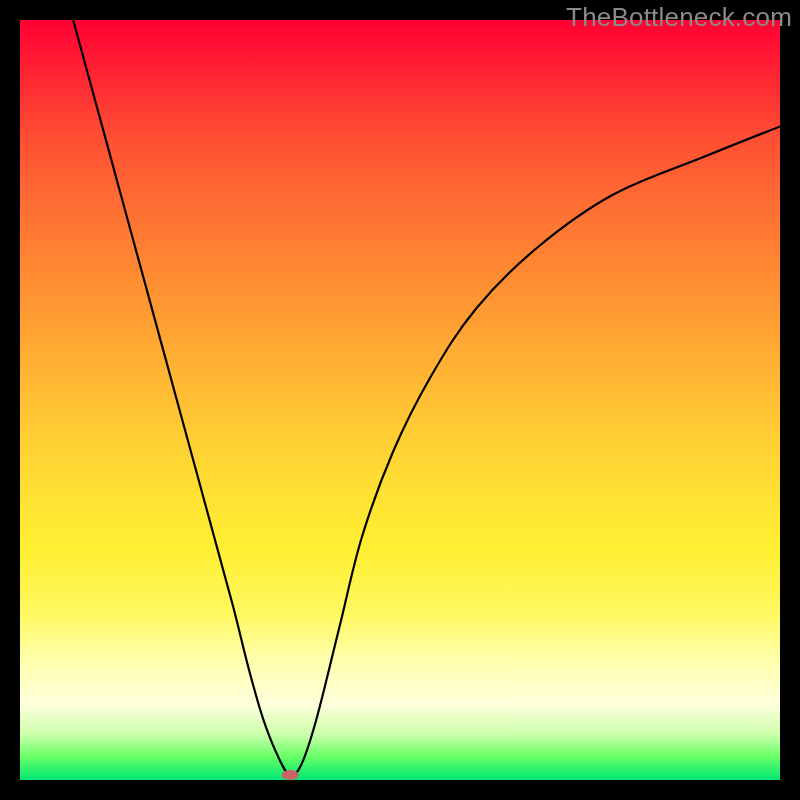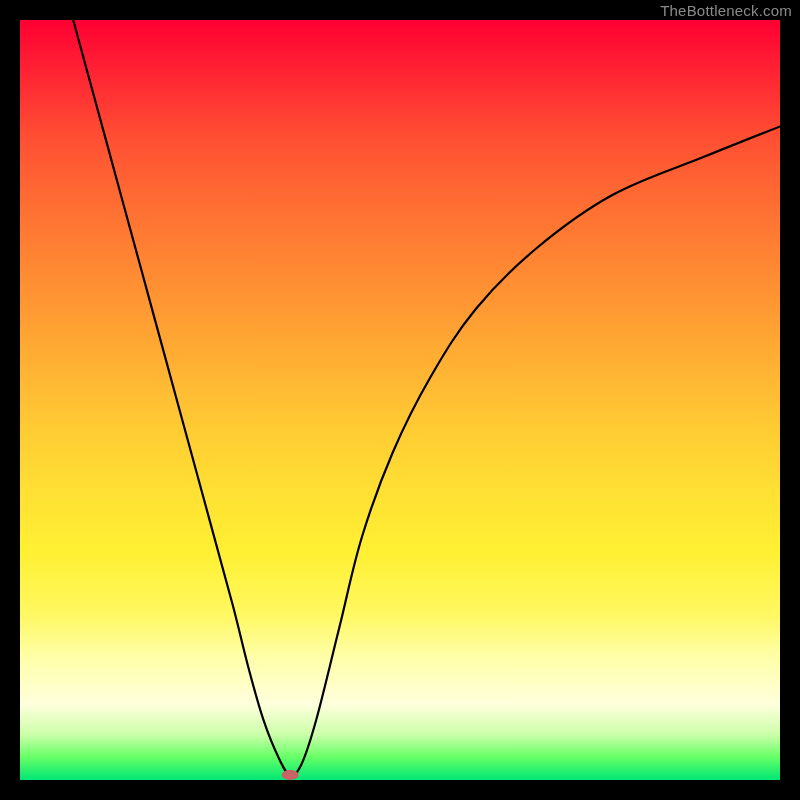--- a/index.html
+++ b/index.html
@@ -34,21 +34,21 @@
       #ccffaa 94%,
       #66ff66 97%,
       #00e676 100%
     );
   }
   .watermark {
     position: absolute;
     top: 2px;
     right: 8px;
     font-family: Arial, Helvetica, sans-serif;
-    font-size: 15px;
+    font-size: 26px;
     color: #8a8a8a;
     font-weight: 500;
     letter-spacing: 0.2px;
   }
   .curve-svg {
     position: absolute;
     left: 0;
     top: 0;
     width: 760px;
     height: 760px;

